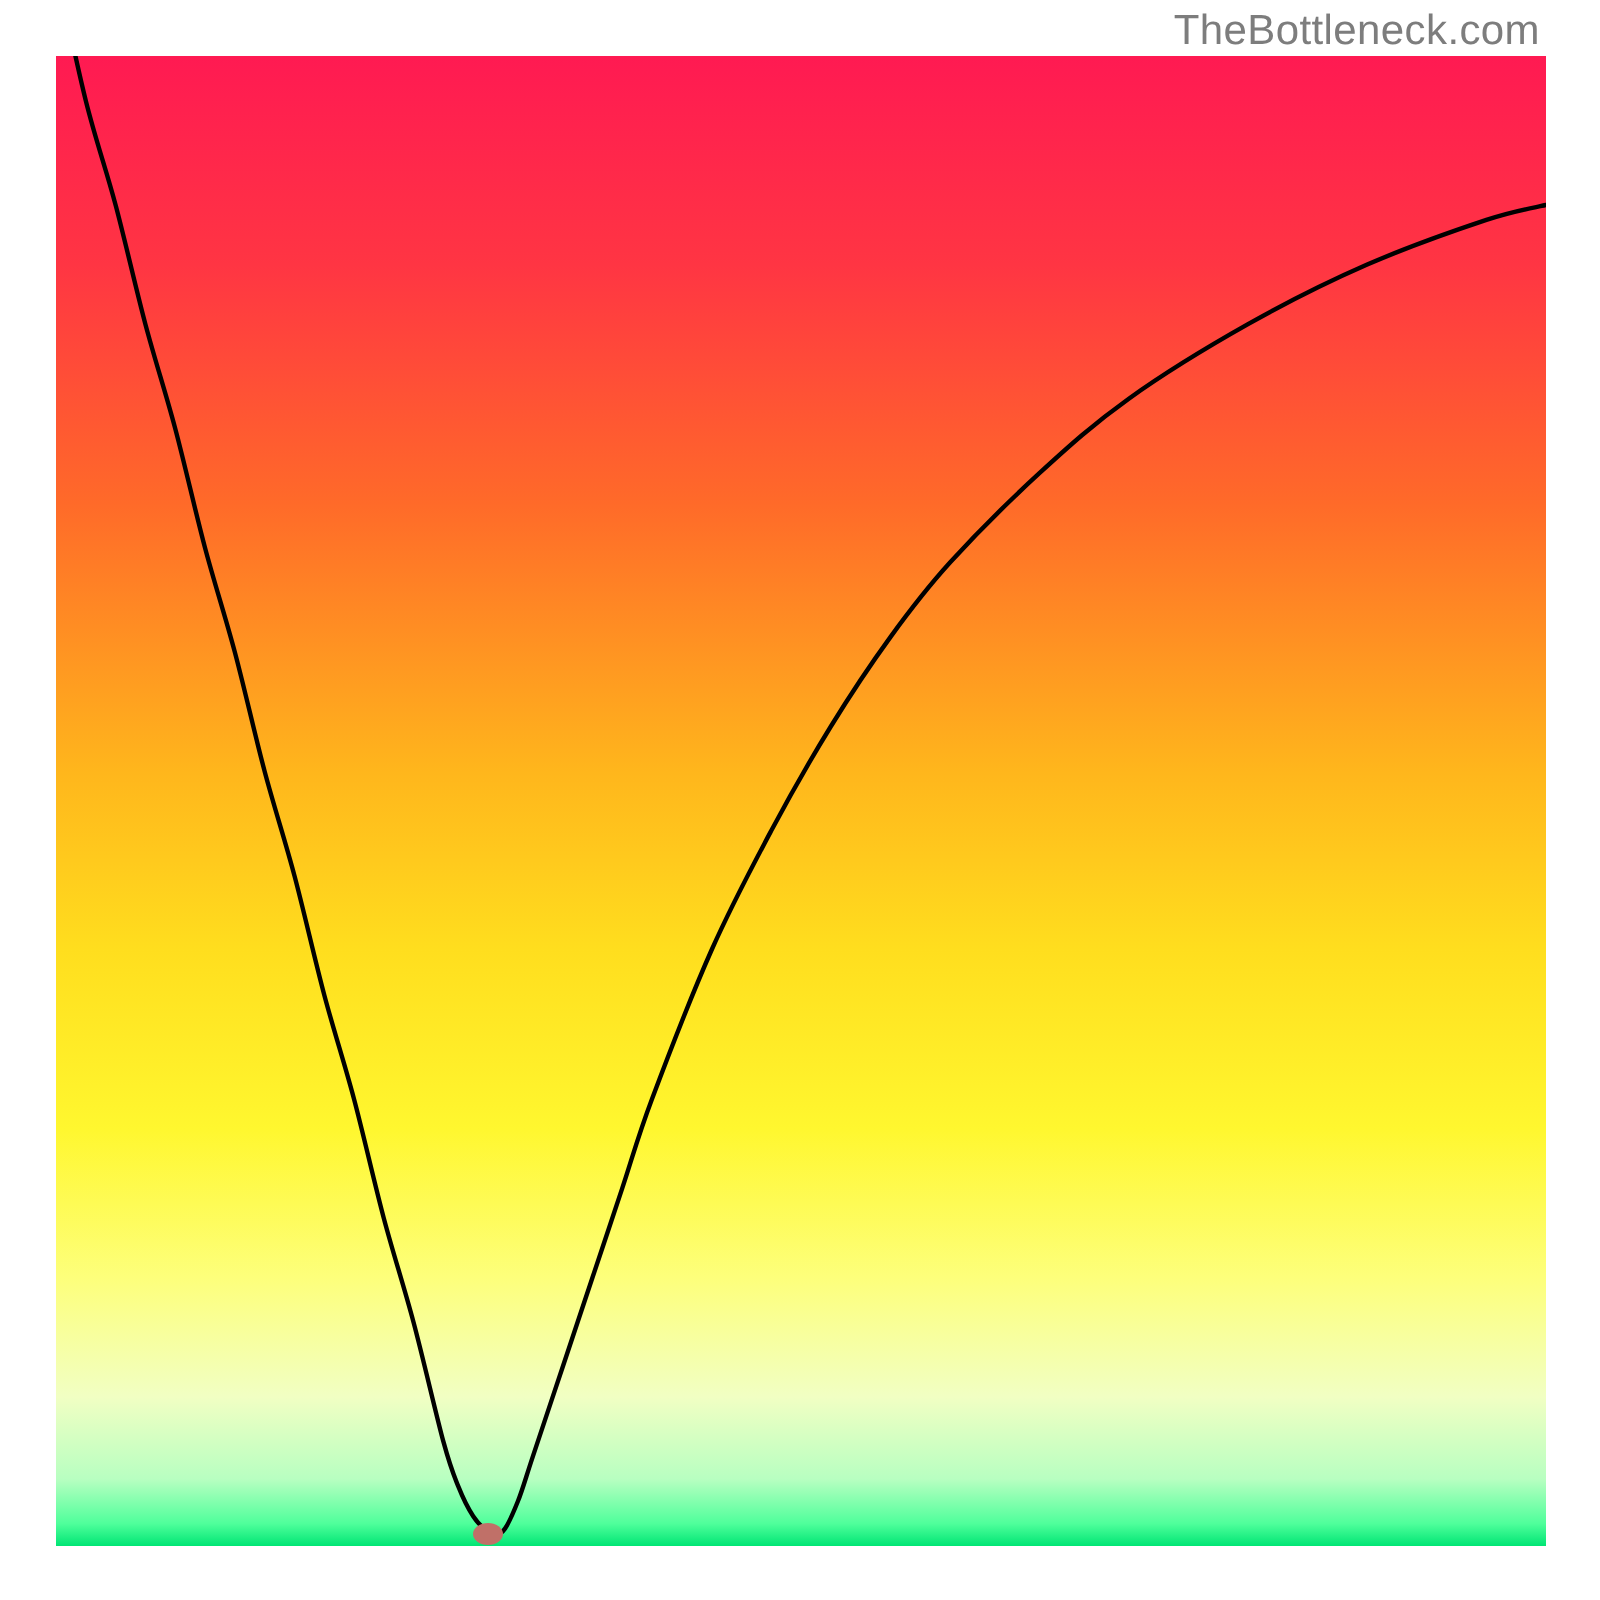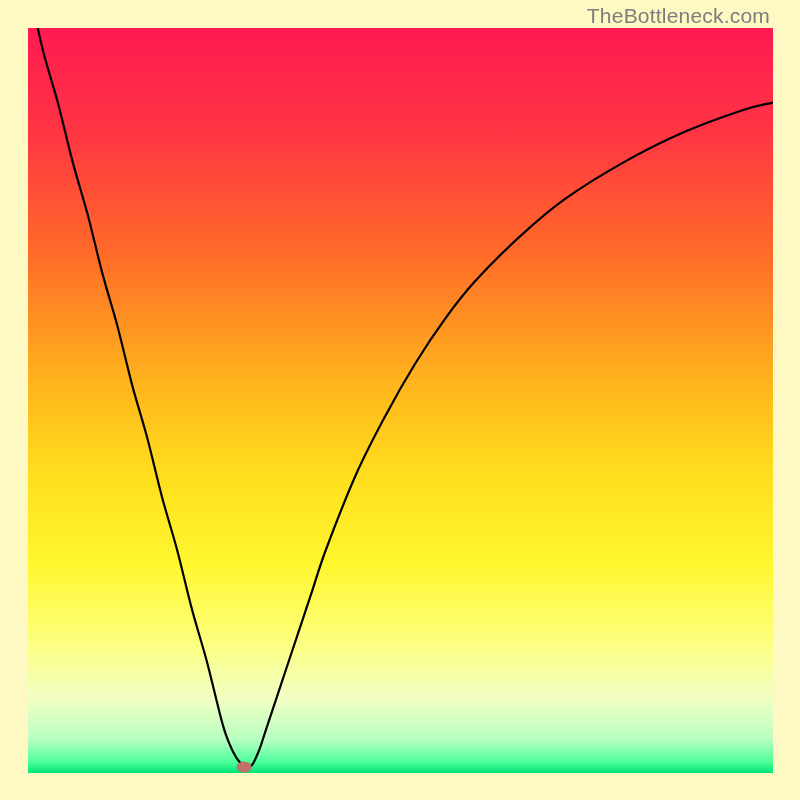--- a/index.html
+++ b/index.html
@@ -7,21 +7,21 @@
     width: 800px;
     height: 800px;
     background: #000;
     position: relative;
     font-family: Arial, Helvetica, sans-serif;
     overflow: hidden;
   }
   .frame {
     position: absolute;
     inset: 0;
-    background: #fef9c3;
+    background: #ffffff;
   }
   .plot-area {
     position: absolute;
     left: 28px;
     top: 28px;
     width: 745px;
     height: 745px;
     overflow: hidden;
   }
   .gradient-bg {

